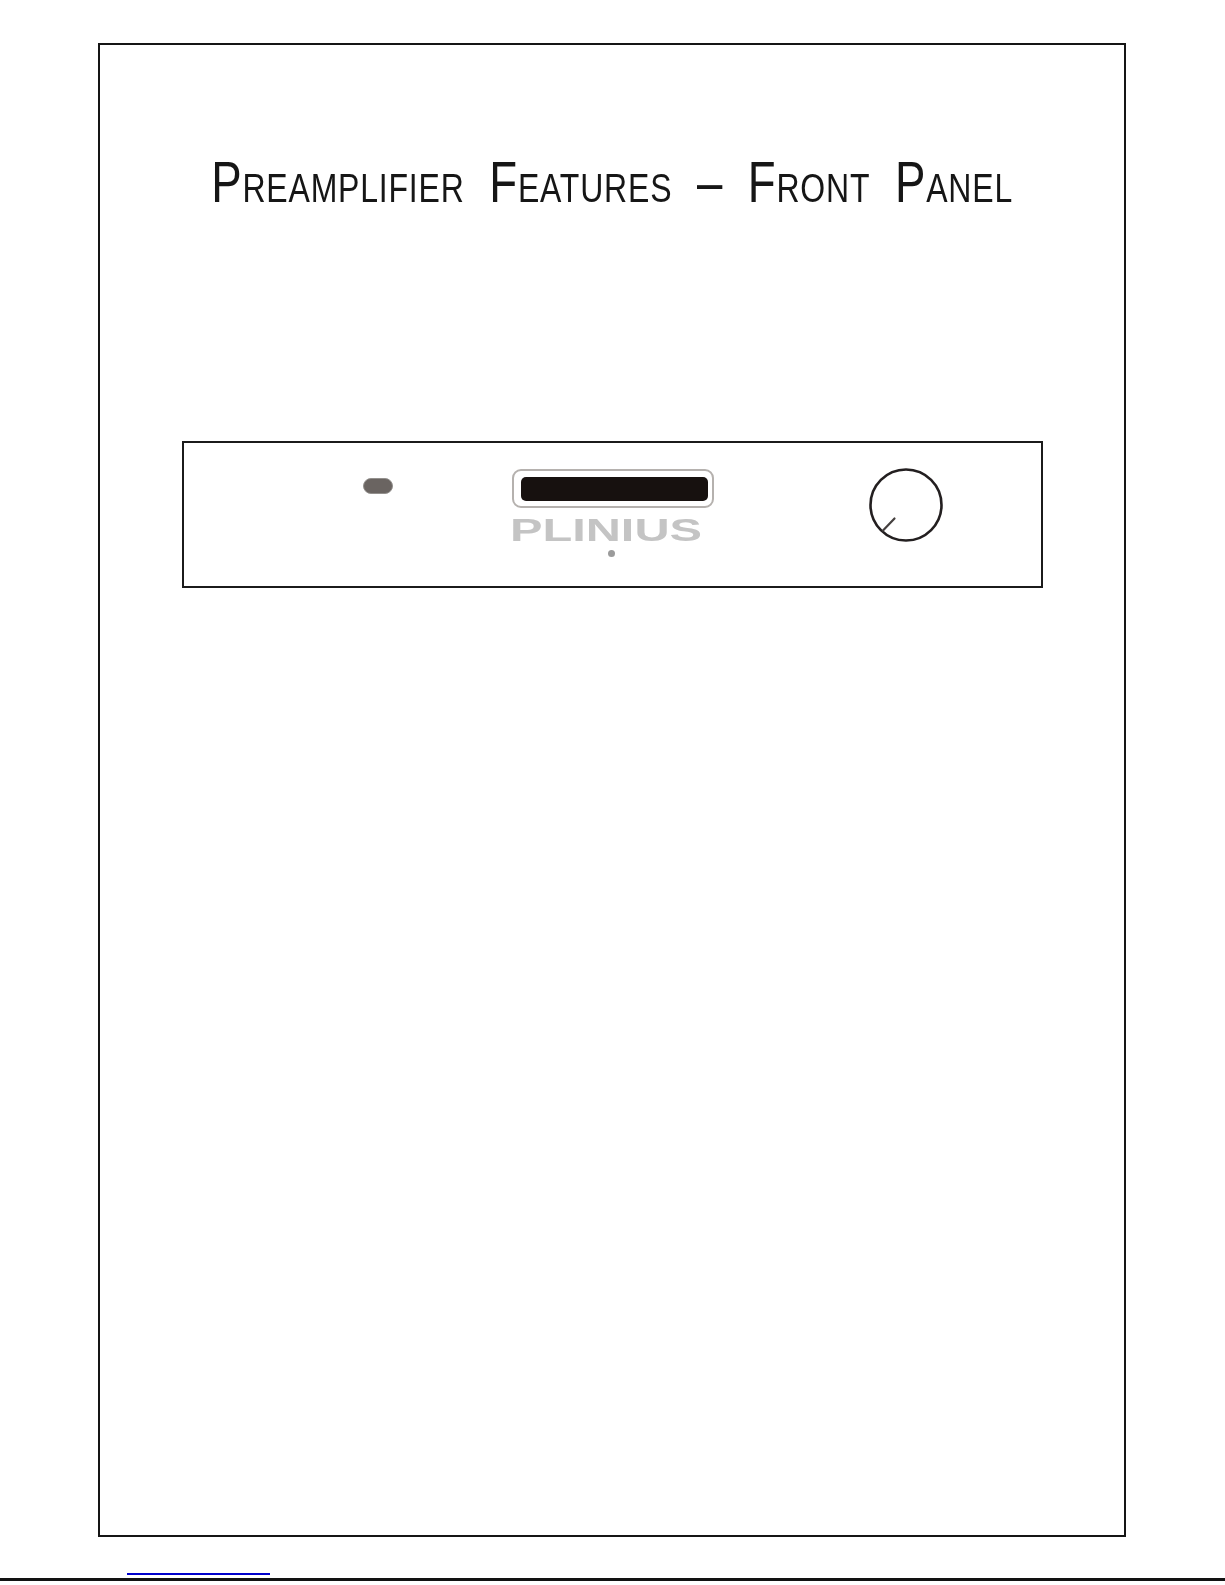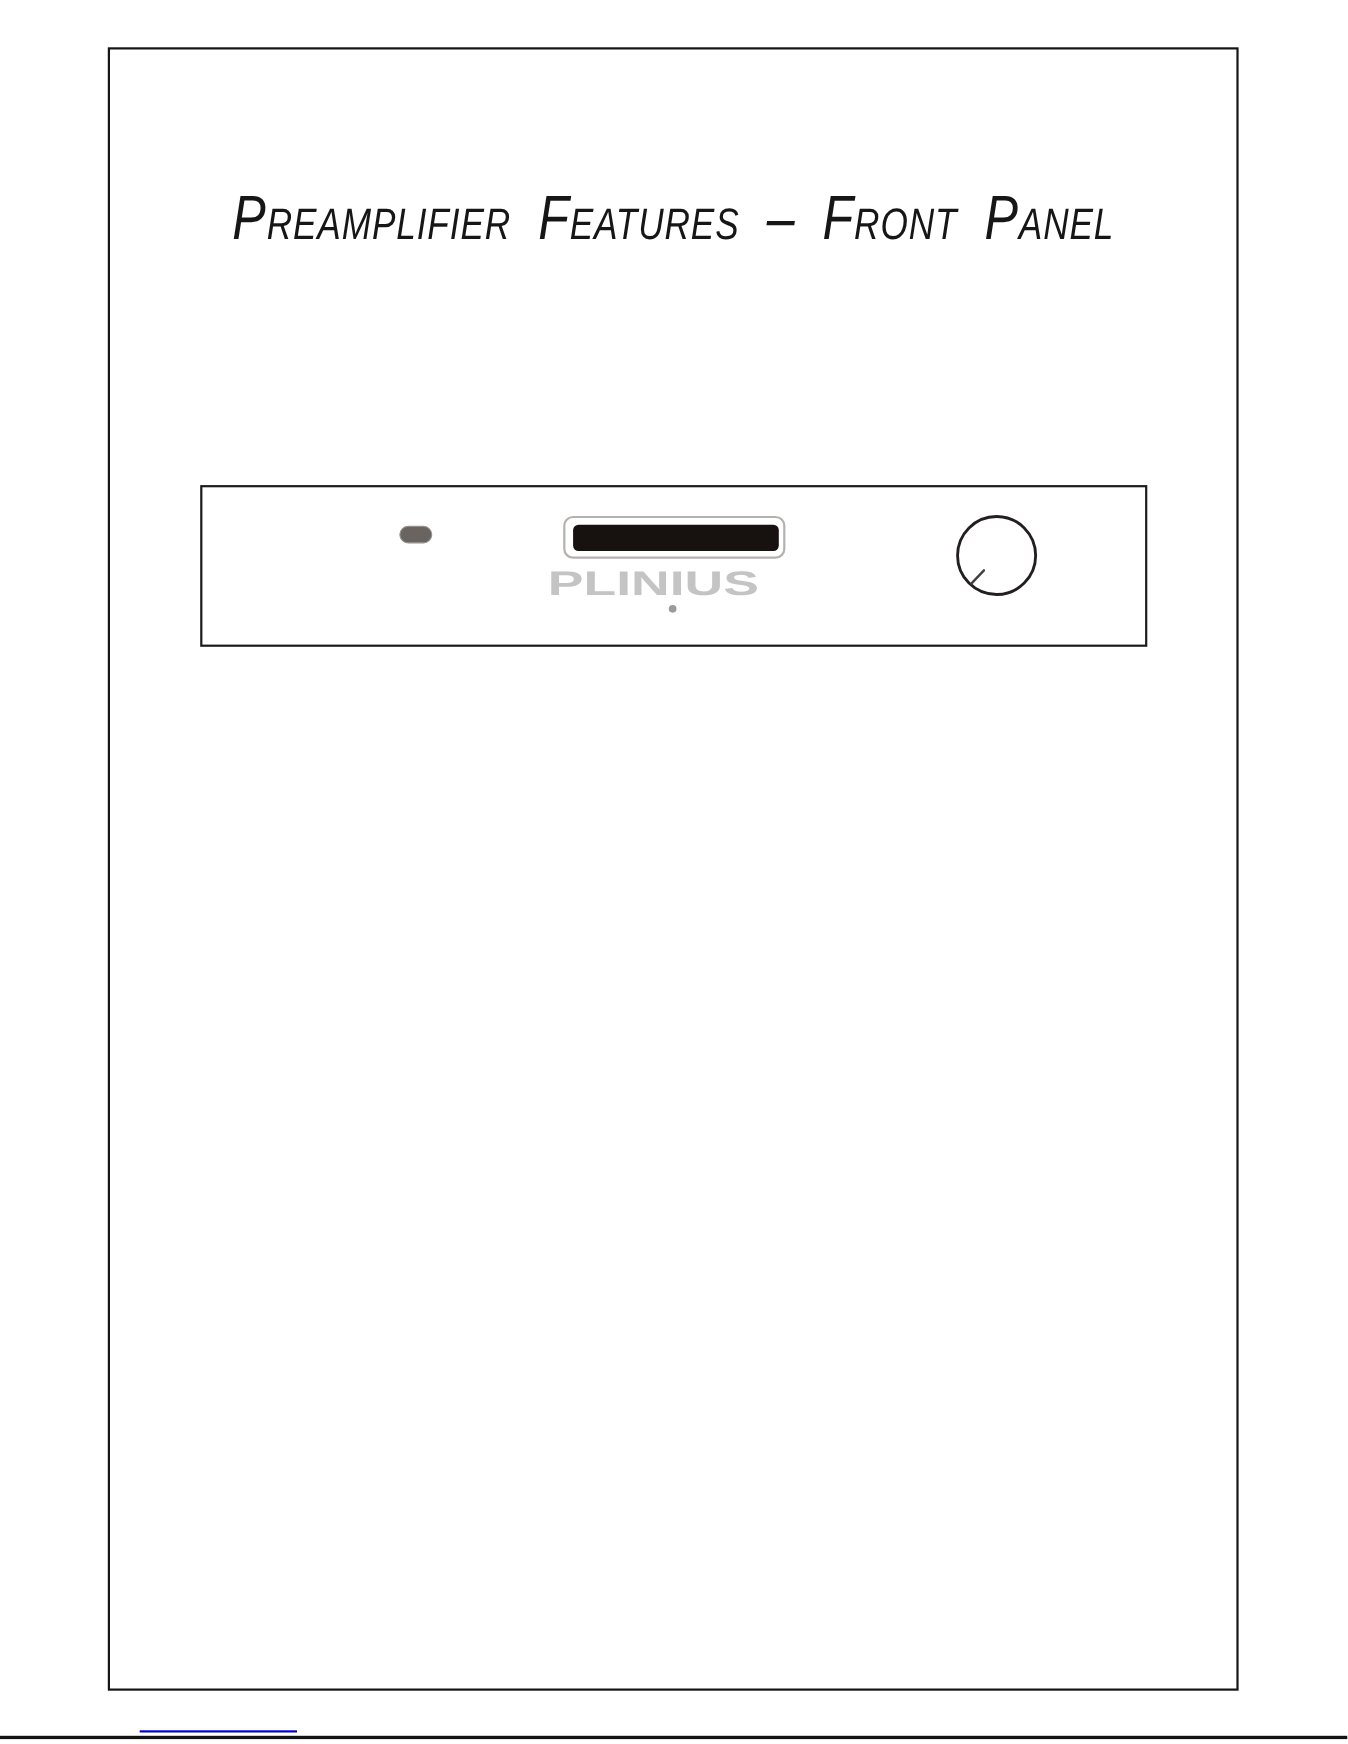--- a/index.html
+++ b/index.html
@@ -6,21 +6,21 @@
   body {
     width:1225px; height:1585px; position:relative; background:#ffffff;
     font-family:"Liberation Sans", sans-serif; overflow:hidden;
   }
 
   .page-border {
     position:absolute; left:98px; top:43px; width:1028px; height:1494px;
     border:2px solid #151515; box-sizing:border-box; background:#ffffff;
   }
 
-  .doc-title { position:absolute; left:0; top:170px; width:1225px; text-align:center;font-style:italic; }
+  .doc-title { position:absolute; left:0; top:154px; width:1225px; text-align:center; }
   .doc-title .title-text {
     display:inline-block; font-size:57px; line-height:1; color:#161616;
     font-variant:small-caps; font-weight:400; letter-spacing:1px; word-spacing:14px;
     transform:scaleX(0.80); transform-origin:center;
     white-space:nowrap;
   }
 
   .panel {
     position:absolute; left:182px; top:441px; width:861px; height:147px;
     border:2px solid #1b1b1b; box-sizing:border-box; background:#ffffff;
@@ -34,21 +34,21 @@
   .display-bezel {
     position:absolute; left:328px; top:26px; width:202px; height:39px;
     border:2px solid #b5b1ae; border-radius:9px; box-sizing:border-box; background:#ffffff;
   }
 
   .display-screen {
     position:absolute; left:337px; top:34px; width:187px; height:24px;
     background:#17110f; border-radius:5px;
   }
 
-  .brand-logo { position:absolute; left:313px; top:75px; width:194px; height:27px; }
+  .brand-logo { position:absolute; left:325px; top:75px; width:194px; height:27px; }
 
   .status-led {
     position:absolute; left:424px; top:107px; width:7px; height:7px;
     border-radius:50%; background:#9b9b9b;
   }
 
   .volume-knob { position:absolute; left:682px; top:22px; width:80px; height:80px; }
 
   .footer-underline {
     position:absolute; left:127px; top:1573px; width:143px; height:2px;

